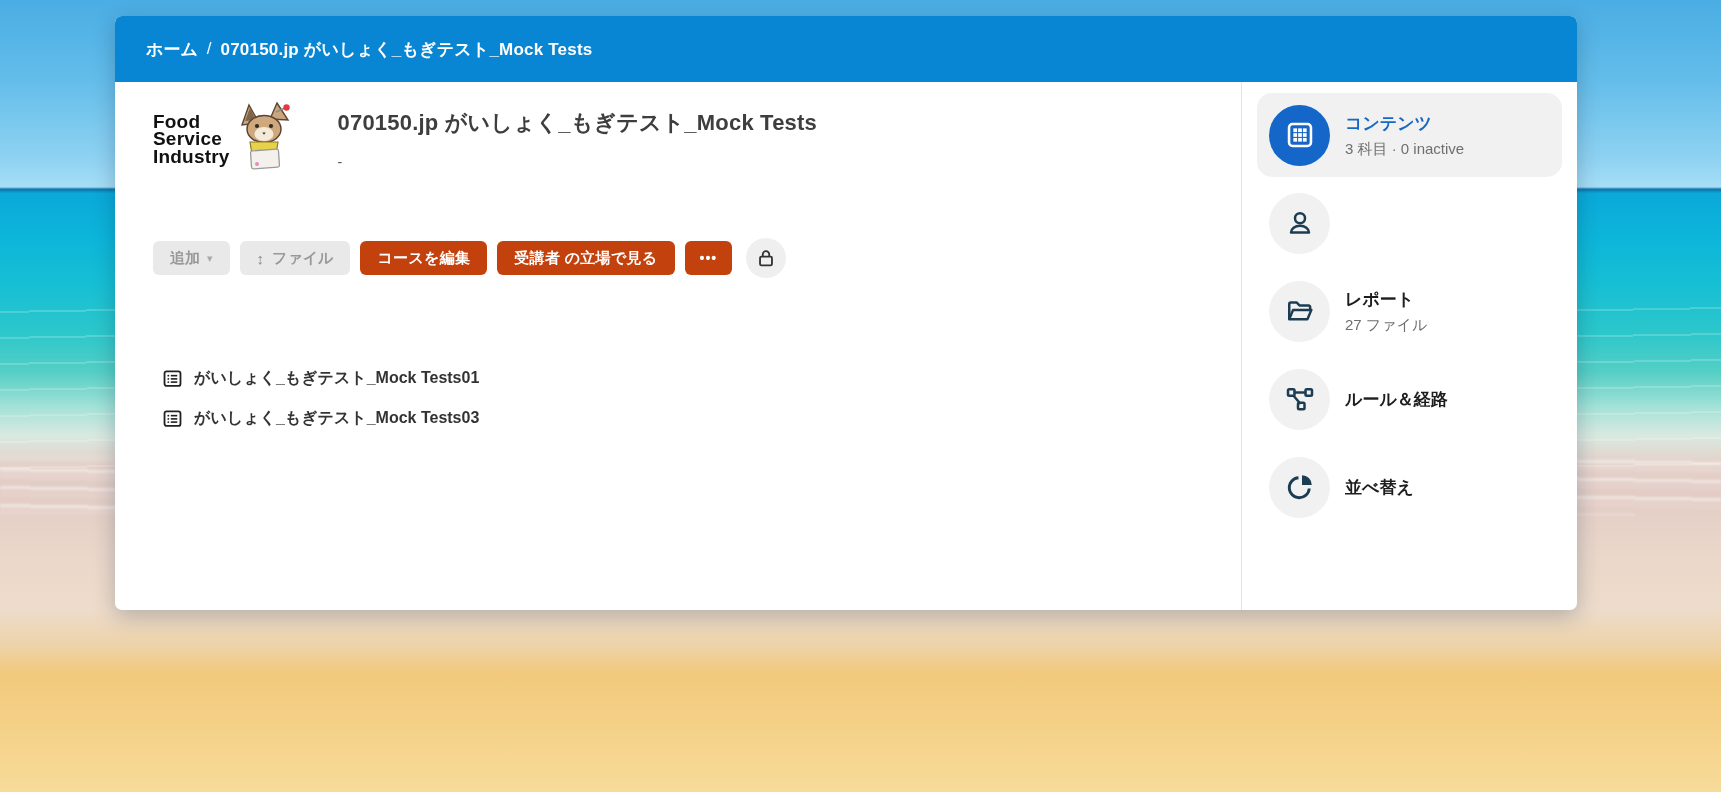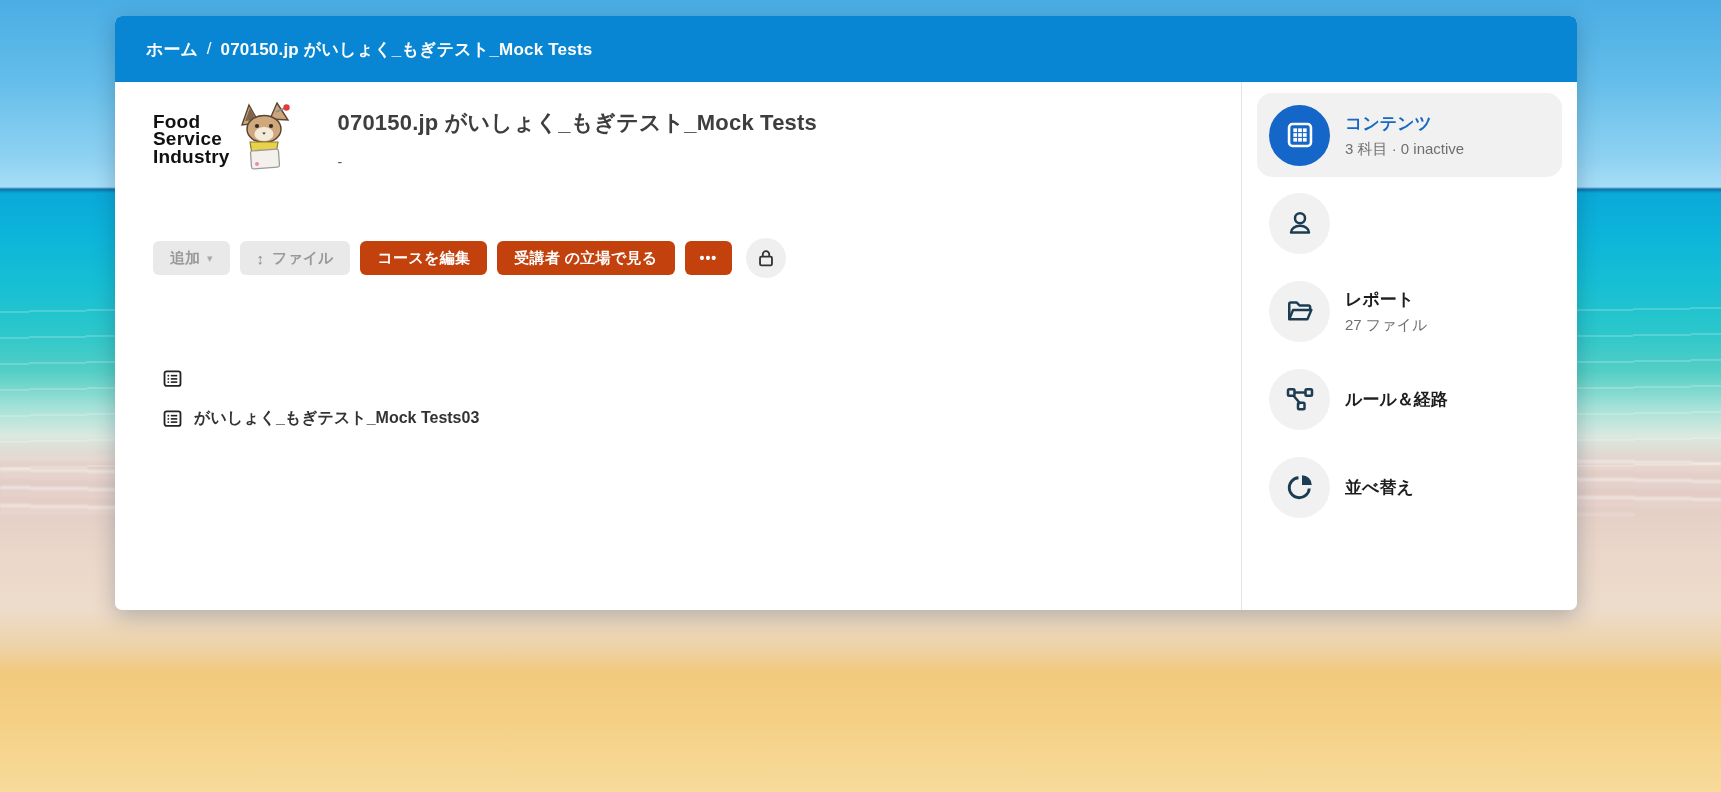--- a/index.html
+++ b/index.html
@@ -178,20 +178,21 @@
             <svg width="19" height="19" viewBox="0 0 20 20">
               <rect x="1.6" y="2.4" width="16.8" height="15.4" rx="2.4" fill="none" stroke="#222" stroke-width="1.9"></rect>
               <circle cx="5.6" cy="7" r="1" fill="#222"></circle>
                 <line x1="8.2" y1="7" x2="15" y2="7" stroke="#222" stroke-width="1.7"></line>
               <circle cx="5.6" cy="10.4" r="1" fill="#222"></circle>
                 <line x1="8.2" y1="10.4" x2="15" y2="10.4" stroke="#222" stroke-width="1.7"></line>
               <circle cx="5.6" cy="13.8" r="1" fill="#222"></circle>
                 <line x1="8.2" y1="13.8" x2="15" y2="13.8" stroke="#222" stroke-width="1.7"></line>
             </svg>
           </span>
+          <span class="mod-title">がいしょく_もぎテスト_Mock Tests01</span>
         </div>
         <div class="module-row">
           <span class="mod-icon">
             <svg width="19" height="19" viewBox="0 0 20 20">
               <rect x="1.6" y="2.4" width="16.8" height="15.4" rx="2.4" fill="none" stroke="#222" stroke-width="1.9"></rect>
               <circle cx="5.6" cy="7" r="1" fill="#222"></circle>
                 <line x1="8.2" y1="7" x2="15" y2="7" stroke="#222" stroke-width="1.7"></line>
               <circle cx="5.6" cy="10.4" r="1" fill="#222"></circle>
                 <line x1="8.2" y1="10.4" x2="15" y2="10.4" stroke="#222" stroke-width="1.7"></line>
               <circle cx="5.6" cy="13.8" r="1" fill="#222"></circle>

